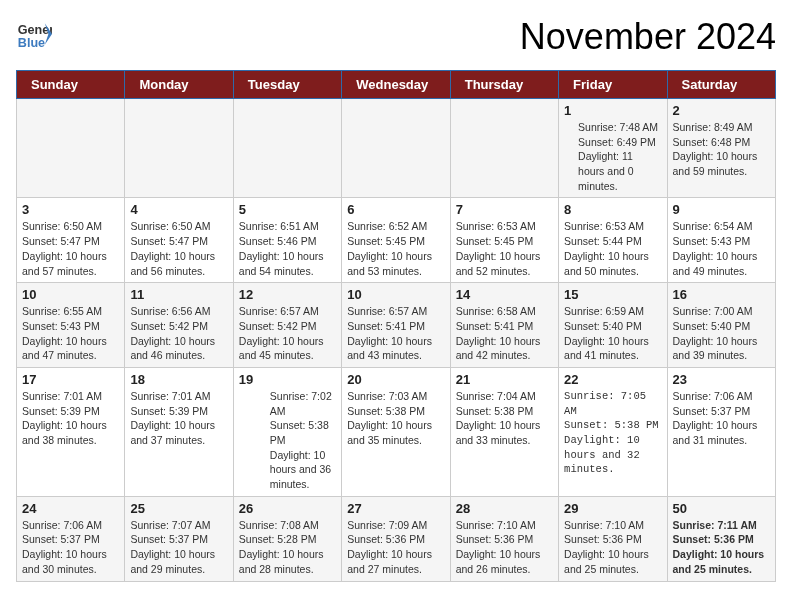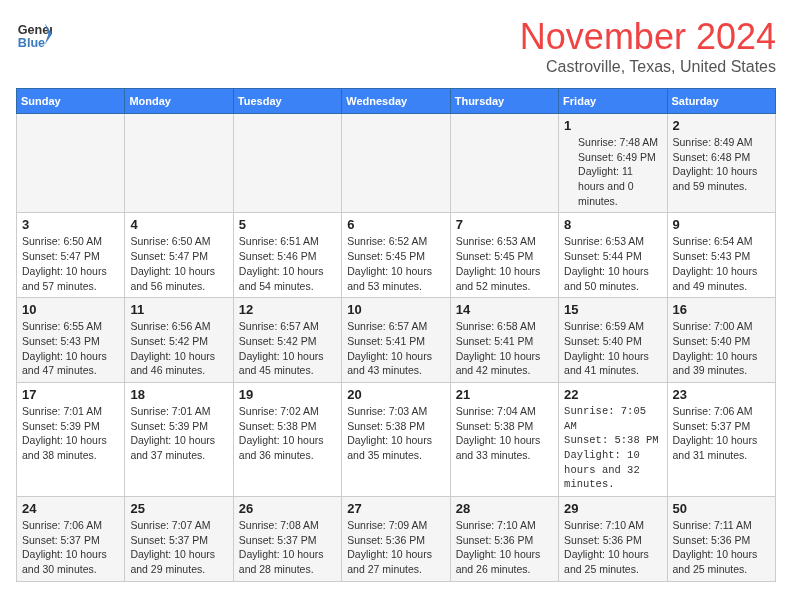--- a/index.html
+++ b/index.html
@@ -24,37 +24,37 @@
     .logo-icon {
       width: 36px;
       height: 36px;
     }
     .title-area {
       text-align: right;
     }
     .main-title {
       font-size: 36px;
       font-weight: normal;
-      color: #ef4444;
+      color: #000000;
     }
     .subtitle {
       font-size: 16px;
       color: #555;
     }
     .calendar {
       width: 100%;
       border-collapse: collapse;
       font-size: 11px;
     }
     .calendar thead tr th {
-      background: #3b82f6;
+      background: #7f1d1d;
       color: #fff;
-      padding: 6px 4px;
+      padding: 6px 14px;
       text-align: left;
-      font-size: 11px;
+      font-size: 13px;
       font-weight: bold;
       border: 1px solid #2e6aaa;
     }
     .calendar tbody tr td {
       border: 1px solid #ccc;
       vertical-align: top;
       padding: 4px 5px;
       width: 108px;
       min-height: 80px;
       background: #fff;
@@ -86,21 +86,20 @@
 <div class="header-area">
   <div class="logo">
     <svg class="logo-icon" viewBox="0 0 40 40">
       <text x="2" y="20" font-size="14" font-weight="bold" fill="#333" font-family="Arial">General</text>
       <text x="2" y="34" font-size="14" font-weight="bold" fill="#3d7bbf" font-family="Arial">Blue</text>
       <polygon points="32,8 40,20 32,32 36,20" fill="#3d7bbf"></polygon>
     </svg>
   </div>
   <div class="title-area">
     <div class="main-title">November 2024</div>
-    <div class="subtitle">Castroville, Texas, United States</div>
   </div>
 </div>
 
 <table class="calendar">
   <thead>
     <tr>
     <th>Sunday</th>
         <th>Monday</th>
         <th>Tuesday</th>
         <th>Wednesday</th>
@@ -225,21 +224,21 @@
 Daylight: 10 hours and 38 minutes.</div>
         </td>
         <td>
           <div class="day-number">18</div>
           <div class="day-info" style="white-space: pre-line;">Sunrise: 7:01 AM
 Sunset: 5:39 PM
 Daylight: 10 hours and 37 minutes.</div>
         </td>
         <td>
           <div class="day-number">19</div>
-          <div class="day-info" style="white-space: pre-line;">Sunrise: 7:02 AM
+          <div class="day-info" style="white-space: pre-line; margin-left: 31px;">Sunrise: 7:02 AM
 Sunset: 5:38 PM
 Daylight: 10 hours and 36 minutes.</div>
         </td>
         <td>
           <div class="day-number">20</div>
           <div class="day-info" style="white-space: pre-line;">Sunrise: 7:03 AM
 Sunset: 5:38 PM
 Daylight: 10 hours and 35 minutes.</div>
         </td>
         <td>
@@ -270,21 +269,21 @@
         </td>
         <td>
           <div class="day-number">25</div>
           <div class="day-info" style="white-space: pre-line;">Sunrise: 7:07 AM
 Sunset: 5:37 PM
 Daylight: 10 hours and 29 minutes.</div>
         </td>
         <td>
           <div class="day-number">26</div>
           <div class="day-info" style="white-space: pre-line;">Sunrise: 7:08 AM
-Sunset: 5:37 PM
+Sunset: 5:28 PM
 Daylight: 10 hours and 28 minutes.</div>
         </td>
         <td>
           <div class="day-number">27</div>
           <div class="day-info" style="white-space: pre-line;">Sunrise: 7:09 AM
 Sunset: 5:36 PM
 Daylight: 10 hours and 27 minutes.</div>
         </td>
         <td>
           <div class="day-number">28</div>
@@ -293,19 +292,19 @@
 Daylight: 10 hours and 26 minutes.</div>
         </td>
         <td>
           <div class="day-number">29</div>
           <div class="day-info" style="white-space: pre-line;">Sunrise: 7:10 AM
 Sunset: 5:36 PM
 Daylight: 10 hours and 25 minutes.</div>
         </td>
         <td>
           <div class="day-number">50</div>
-          <div class="day-info" style="white-space: pre-line;">Sunrise: 7:11 AM
+          <div class="day-info" style="white-space: pre-line; font-weight: bold;">Sunrise: 7:11 AM
 Sunset: 5:36 PM
 Daylight: 10 hours and 25 minutes.</div>
         </td>
       </tr>
     </tbody>
 </table>
 
 </body></html>

